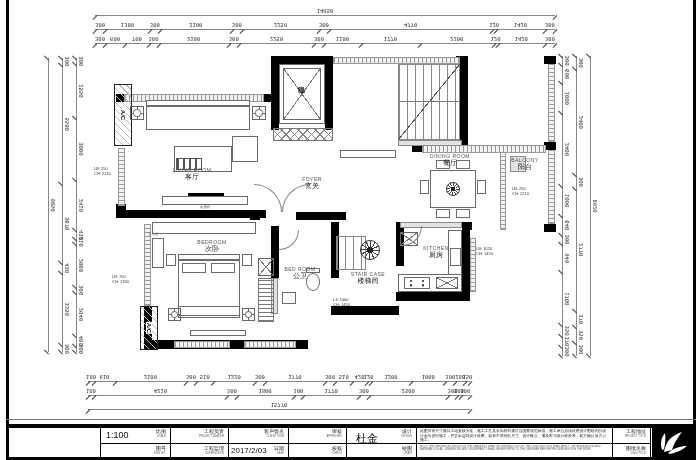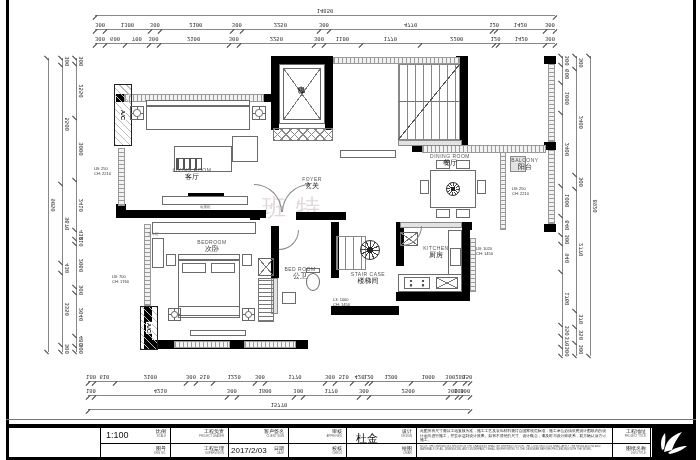--- a/index.html
+++ b/index.html
@@ -75,21 +75,20 @@
 <body>
 
 <div class="sheet">
 
   <div class="wb" style="left:6px;top:0;width:3px;height:460px"></div>
   <div class="wb" style="left:693px;top:0;width:3px;height:460px"></div>
   <div class="thin" style="left:6px;top:419px;width:690px;height:1px"></div>
   <div class="wb" style="left:6px;top:424px;width:690px;height:4px"></div>
   <div class="wb" style="left:6px;top:457px;width:690px;height:3px"></div>
 
-  <div class="wm" style="left:262px;top:192px">班特</div>
 
   <div class="dimh" style="left:95px;top:6px;width:460px">
       <span class="seg" style="flex-grow: 14850;">
         <i class="flip">14850</i>
       </span>
     </div>
   <div class="dimh" style="left:95px;top:20px;width:460px">
       <span class="seg" style="flex-grow: 300;">
         <i class="flip">300</i>
       </span>

